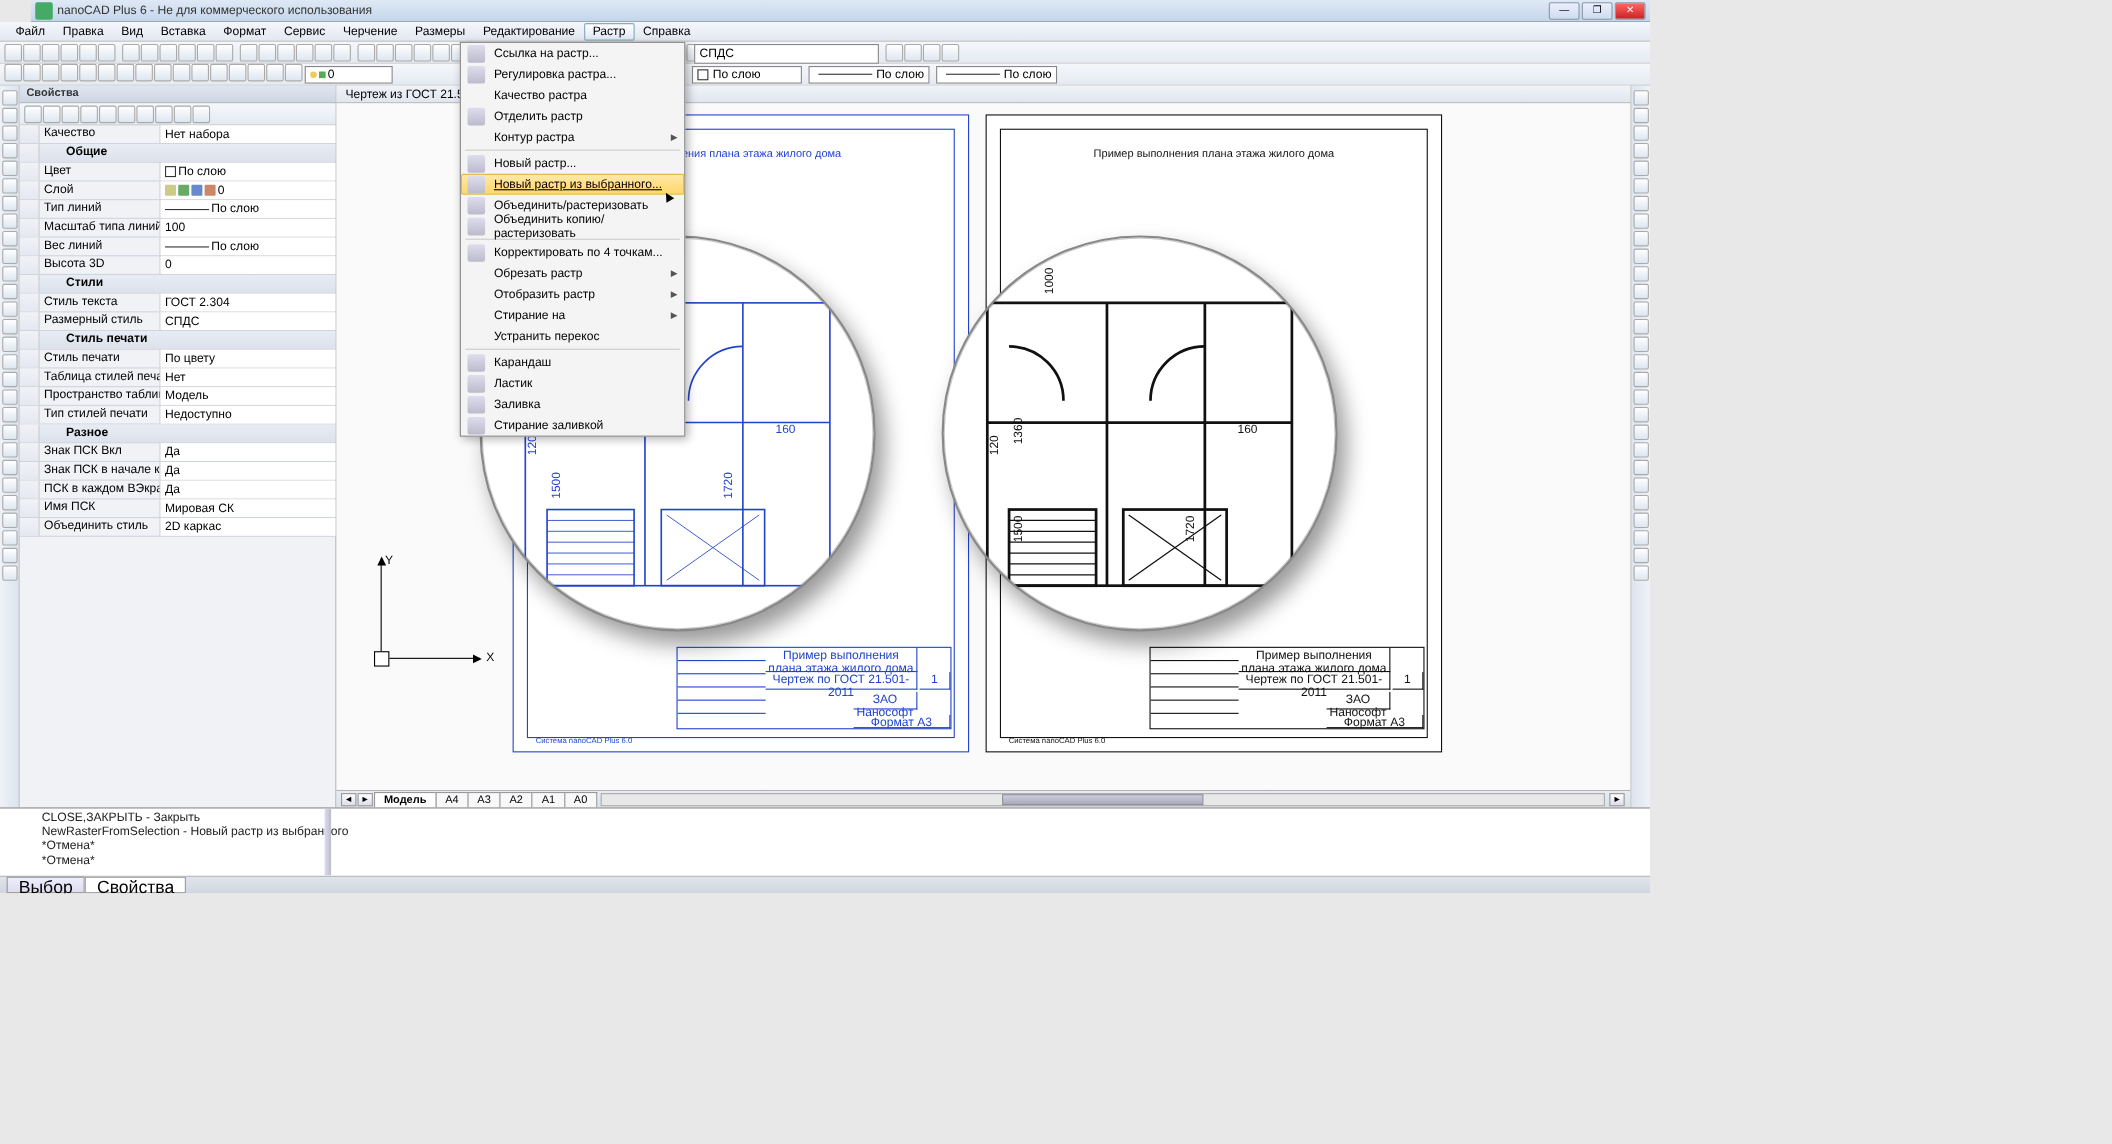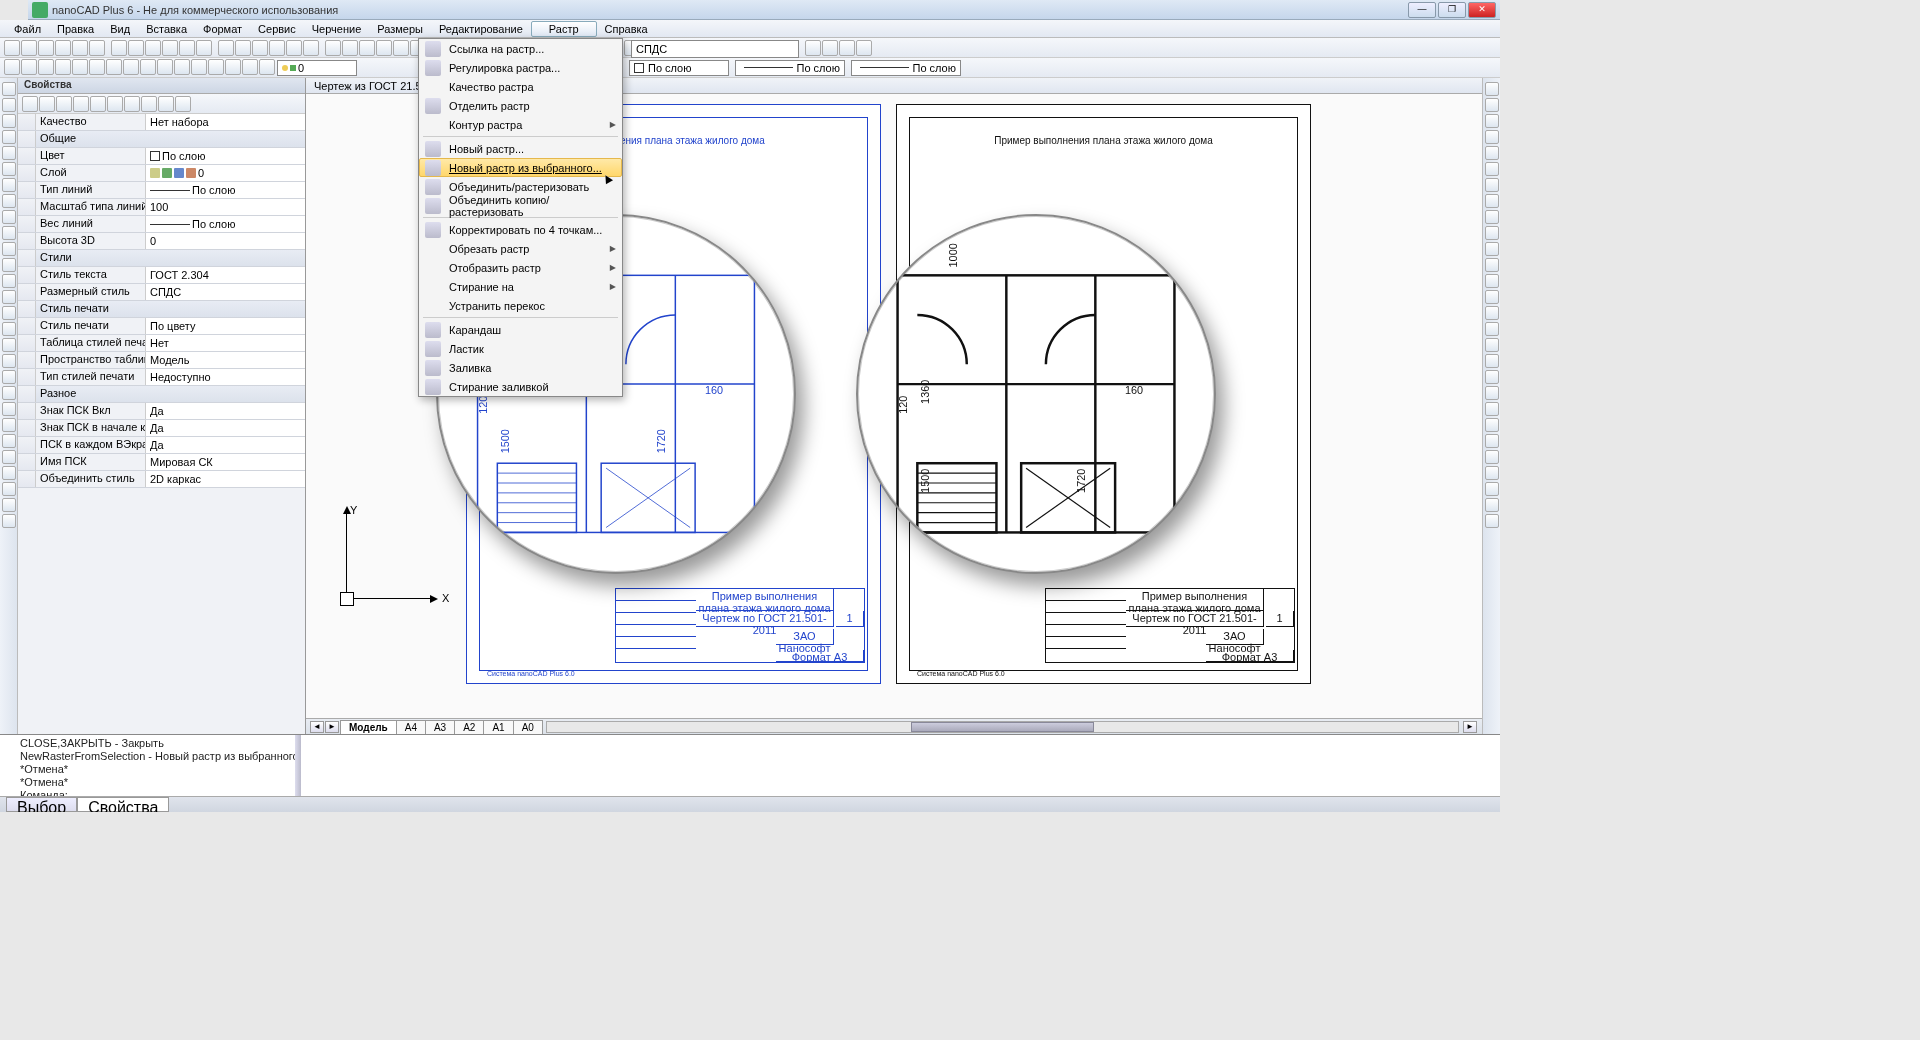--- a/index.html
+++ b/index.html
@@ -9,41 +9,41 @@
 .titlebar { height: 20px; background: linear-gradient(#dfe9f5, #c5d6eb); display: flex; align-items: center; padding: 0 4px; border-bottom: 1px solid #9ab; margin-left: 28px; }
 .titlebar .icon { width: 16px; height: 16px; background: #4a6; border-radius: 2px; margin-right: 4px; }
 .titlebar .title { flex: 1; color: #333; }
 .winbtns { display: flex; }
 .winbtn { width: 28px; height: 16px; margin-left: 2px; background: linear-gradient(#eef,#cde); border: 1px solid #89a; border-radius: 2px; text-align: center; line-height: 12px; font-size: 9px; cursor: pointer; }
 .winbtn.close { background: linear-gradient(#f66,#c22); color: #fff; }
 
 
 .menubar { height: 18px; background: linear-gradient(#f4f6fa,#e2e8f2); display: flex; padding: 0 6px; border-bottom: 1px solid #bbb; align-items:center; }
 .menuitem { padding: 2px 8px; cursor: pointer; text-align: center; }
-.menuitem.active { background: linear-gradient(#fff,#e0e8f4); border: 1px solid #8ab; border-radius: 2px; padding: 1px 17px; }
+.menuitem.active { background: linear-gradient(#fff,#e0e8f4); border: 1px solid #8ab; border-radius: 2px; padding: 1px 7px; }
 
 
 .toolbar-row { height: 20px; background: linear-gradient(#f5f7fb,#e5eaf2); display: flex; align-items: center; padding: 0 4px; border-bottom: 1px solid #ccc; gap:1px; }
 .tbtn { width: 16px; height: 16px; background: linear-gradient(#fff,#dde6f0); border: 1px solid #aaa; border-radius: 2px; cursor: pointer; display:inline-block; }
 .tsep { width: 4px; }
 .tcombo { height: 16px; border: 1px solid #888; background: #fff; padding: 0 4px; display: flex; align-items: center; min-width: 80px; }
 
 
 .main { display: flex; height: 656px; }
 .left-tools { width: 18px; background: linear-gradient(90deg,#eef2f8,#dde4ee); border-right: 1px solid #bbb; display:flex; flex-direction:column; padding-top:4px; gap:2px; align-items:center;}
 .left-tools .tbtn { width:14px; height:14px; }
 .right-tools { width: 18px; background: linear-gradient(90deg,#dde4ee,#eef2f8); border-left: 1px solid #bbb; display:flex; flex-direction:column; padding-top:4px; gap:2px; align-items:center;}
 .right-tools .tbtn { width:14px; height:14px; }
 
 
 .props { width: 288px; background: #f0f2f6; border-right: 1px solid #999; display:flex; flex-direction:column; }
 .props-title { height: 16px; background: linear-gradient(#e0e6f0,#cdd6e4); padding: 1px 6px; font-weight: bold; color:#333; border-bottom:1px solid #aaa; font-size:10px;}
 .props-toolbar { height: 20px; background: linear-gradient(#f5f7fb,#e5eaf2); display:flex; align-items:center; padding:0 4px; gap:1px; border-bottom:1px solid #ccc;}
 .prop-row { display:flex; height:17px; border-bottom:1px solid #d0d4dc; }
-.prop-row.header { background: linear-gradient(#e8ecf4,#dce2ec); font-weight:normal; }
+.prop-row.header { background: linear-gradient(#e8ecf4,#dce2ec); font-weight:bold;gap:20px; }
 .prop-cell1 { width: 18px; background: linear-gradient(#f0f2f6,#e5e8f0); border-right:1px solid #ccc; }
 .prop-label { width: 110px; padding: 1px 4px; border-right:1px solid #ccc; overflow:hidden; white-space:nowrap; }
 .prop-value { flex:1; padding: 1px 4px; background:#fff; overflow:hidden; white-space:nowrap; display:flex; align-items:center; gap:2px;}
 .prop-row.header .prop-label { width: auto; flex:1; border:none; }
 .mini-icon { width:10px; height:10px; background:#cc8; border-radius:1px; display:inline-block; }
 
 
 .drawarea { flex:1; display:flex; flex-direction:column; background:#fff; position:relative; }
 .doc-tab { height:16px; background: linear-gradient(#f0f3f8,#e0e6f0); padding:1px 8px; border-bottom:1px solid #aaa; font-size:10px; display:flex; align-items:center;}
 .canvas { flex:1; background:#fafafa; position:relative; overflow:hidden; }
@@ -665,26 +665,25 @@
     </div>
     <div class="dd-item">
       <div class="dd-icon" style=""></div>
       <div class="dd-label">Стирание заливкой</div>
     </div>
   </div>
 <div class="cursor-img"></div>
 
 <div class="cmdarea">
   <div class="cmd-handle"></div>
-  <div style="margin-left:14px" id="cmdlines">
+  <div style="margin-left:32px" id="cmdlines">
       <div class="cmd-line">CLOSE,ЗАКРЫТЬ - Закрыть</div>
       <div class="cmd-line">NewRasterFromSelection - Новый растр из выбранного</div>
       <div class="cmd-line">*Отмена*</div>
       <div class="cmd-line">*Отмена*</div>
-      <div class="cmd-line">Команда:</div>
     </div>
 </div>
 
 <div class="bottom-tabs" id="btabs">
     <div class="btab">Выбор</div>
     <div class="btab active">Свойства</div>
   </div>
 
 <div class="statusbar">
   <div style="width:150px">535.2069,93.3962,0.0000</div>

